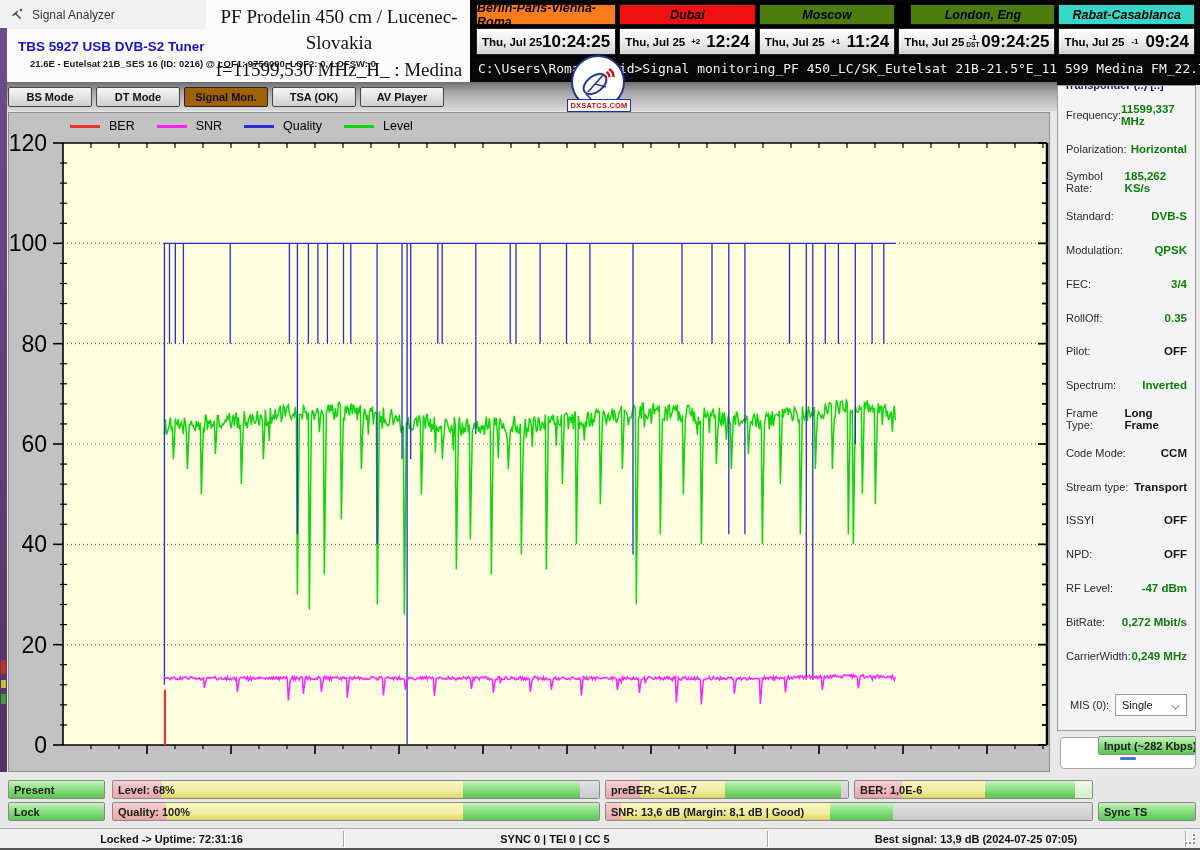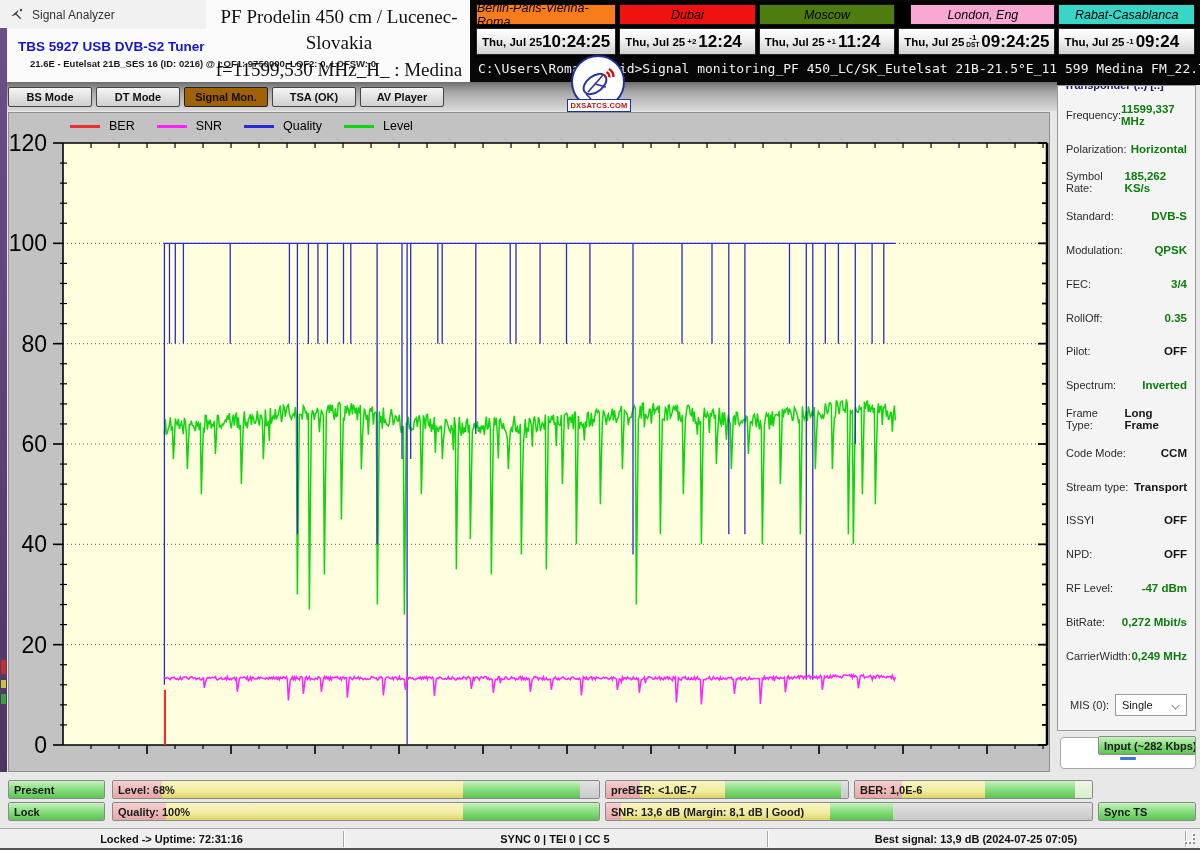--- a/index.html
+++ b/index.html
@@ -14,22 +14,22 @@
   .tuner-name{position:absolute;left:18px;top:39px;font-size:13.5px;font-weight:bold;color:#1414c8;}
   .tuner-info{position:absolute;left:30px;top:58px;font-size:9.5px;font-weight:bold;color:#1a1a1a;}
   .center-title{position:absolute;left:200px;top:4px;width:278px;text-align:center;font-family:"Liberation Serif",serif;color:#101010;}
   .center-title .l1{font-size:19px;line-height:26px;}
   .center-title .l2{font-size:19px;line-height:27px;}
   .center-title .l3{font-size:17.5px;line-height:22px;}
 
   
   .console{position:absolute;left:470px;top:0;width:730px;height:85px;background:#070707;}
   .clocks{position:absolute;left:4px;top:2px;width:723px;height:56px;background:#000;display:grid;grid-template-columns:repeat(5,1fr);grid-template-rows:21px 27px;gap:3px 3px;padding:2px;box-sizing:border-box;}
-  .clock-head{display:flex;align-items:center;justify-content:center;font-size:12.5px;font-style:italic;font-weight:normal;color:#000;border:1px solid #111;}
-  .clock-time{background:linear-gradient(#ffffff,#efefef 45%,#d2d2d2);display:flex;align-items:center;padding:0 5px;font-weight:bold;color:#000;border:1px solid #222;}
+  .clock-head{display:flex;align-items:center;justify-content:center;font-size:12.5px;font-style:italic;font-weight:bold;color:#000;border:1px solid #111;}
+  .clock-time{background:linear-gradient(#ffffff,#efefef 45%,#d2d2d2);display:flex;align-items:center;justify-content:space-between;padding:0 5px;font-weight:bold;color:#000;border:1px solid #222;}
   .clock-time .d{font-size:11.5px;white-space:nowrap;}
   .clock-time .tm{font-size:17px;white-space:nowrap;}
   .off{display:inline-flex;flex-direction:column;align-items:center;line-height:1;margin:0 2px;}
   .off .sup{font-size:8px;font-weight:bold;}
   .off .lab{font-size:6.5px;font-weight:bold;}
   .cmdline{position:absolute;left:8px;top:61px;font-family:"DejaVu Sans Mono",monospace;font-size:13px;color:#f2f2f2;white-space:nowrap;}
 
   
   .band{position:absolute;left:0;top:82px;width:1057px;height:29px;background:linear-gradient(#6e6e6e,#a8a8a8 35%,#dadada);}
   .tabs{position:absolute;left:8px;top:87px;display:flex;gap:4px;}
@@ -114,21 +114,21 @@
     <div class="l1">PF Prodelin 450 cm / Lucenec-Slovakia</div>
     <div class="l2">f=11599,530 MHz_H_ : Medina FM</div>
     <div class="l3">Locked Uptime : 72:31:16</div>
   </div>
 
   <div class="console">
     <div class="clocks" id="clocks">
         <div class="clock-head" style="background: rgb(249, 124, 28); grid-area: 1 / 1;">Berlin-Paris-Vienna-Roma</div>
         <div class="clock-head" style="background: rgb(240, 17, 17); grid-area: 1 / 2;">Dubai</div>
         <div class="clock-head" style="background: #4d7c0f; grid-area: 1 / 3;">Moscow</div>
-        <div class="clock-head" style="background: #f9a8d4; grid-area: 1 / 4; margin-left: 12px;">London, Eng</div>
+        <div class="clock-head" style="background: #4d7c0f; grid-area: 1 / 4; margin-left: 12px;">London, Eng</div>
         <div class="clock-head" style="background: rgb(56, 214, 198); grid-area: 1 / 5;">Rabat-Casablanca</div>
         <div class="clock-time" style="grid-area: 2 / 1;">
           <span class="d">Thu, Jul 25</span>
           <span class="tm">10:24:25</span>
         </div>
         <div class="clock-time" style="grid-area: 2 / 2;">
           <span class="d">Thu, Jul 25</span>
           <span class="off">
             <span class="sup">+2</span>
           </span>

